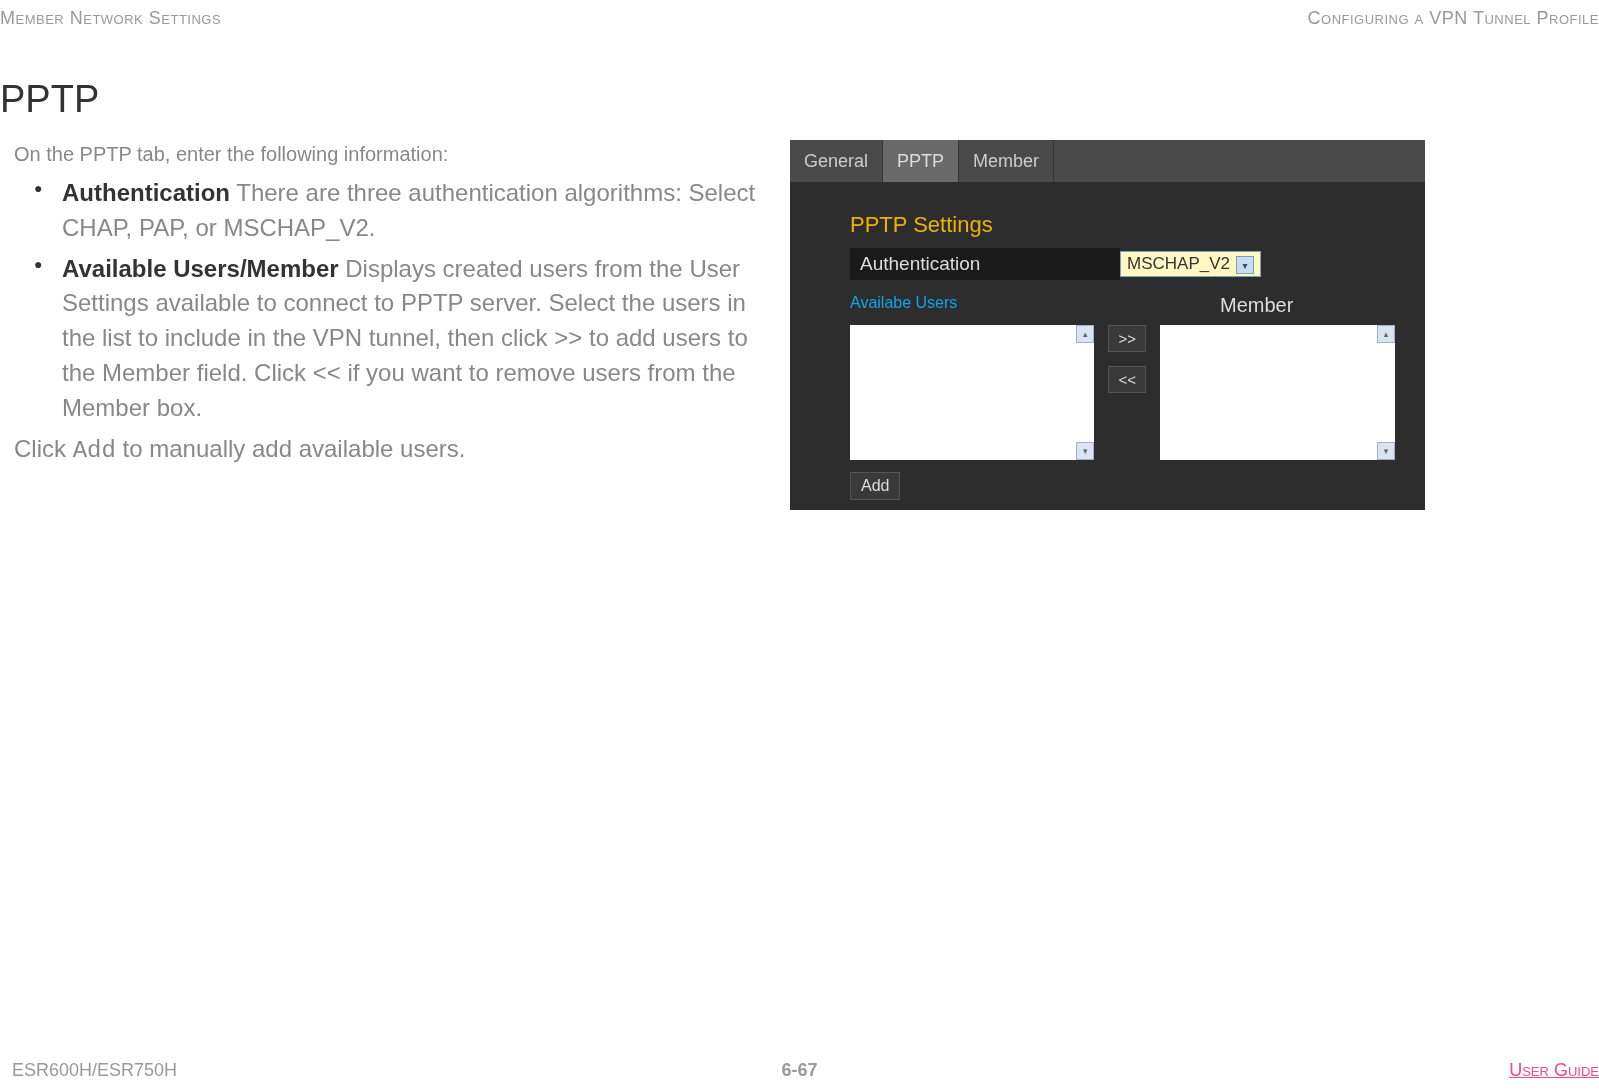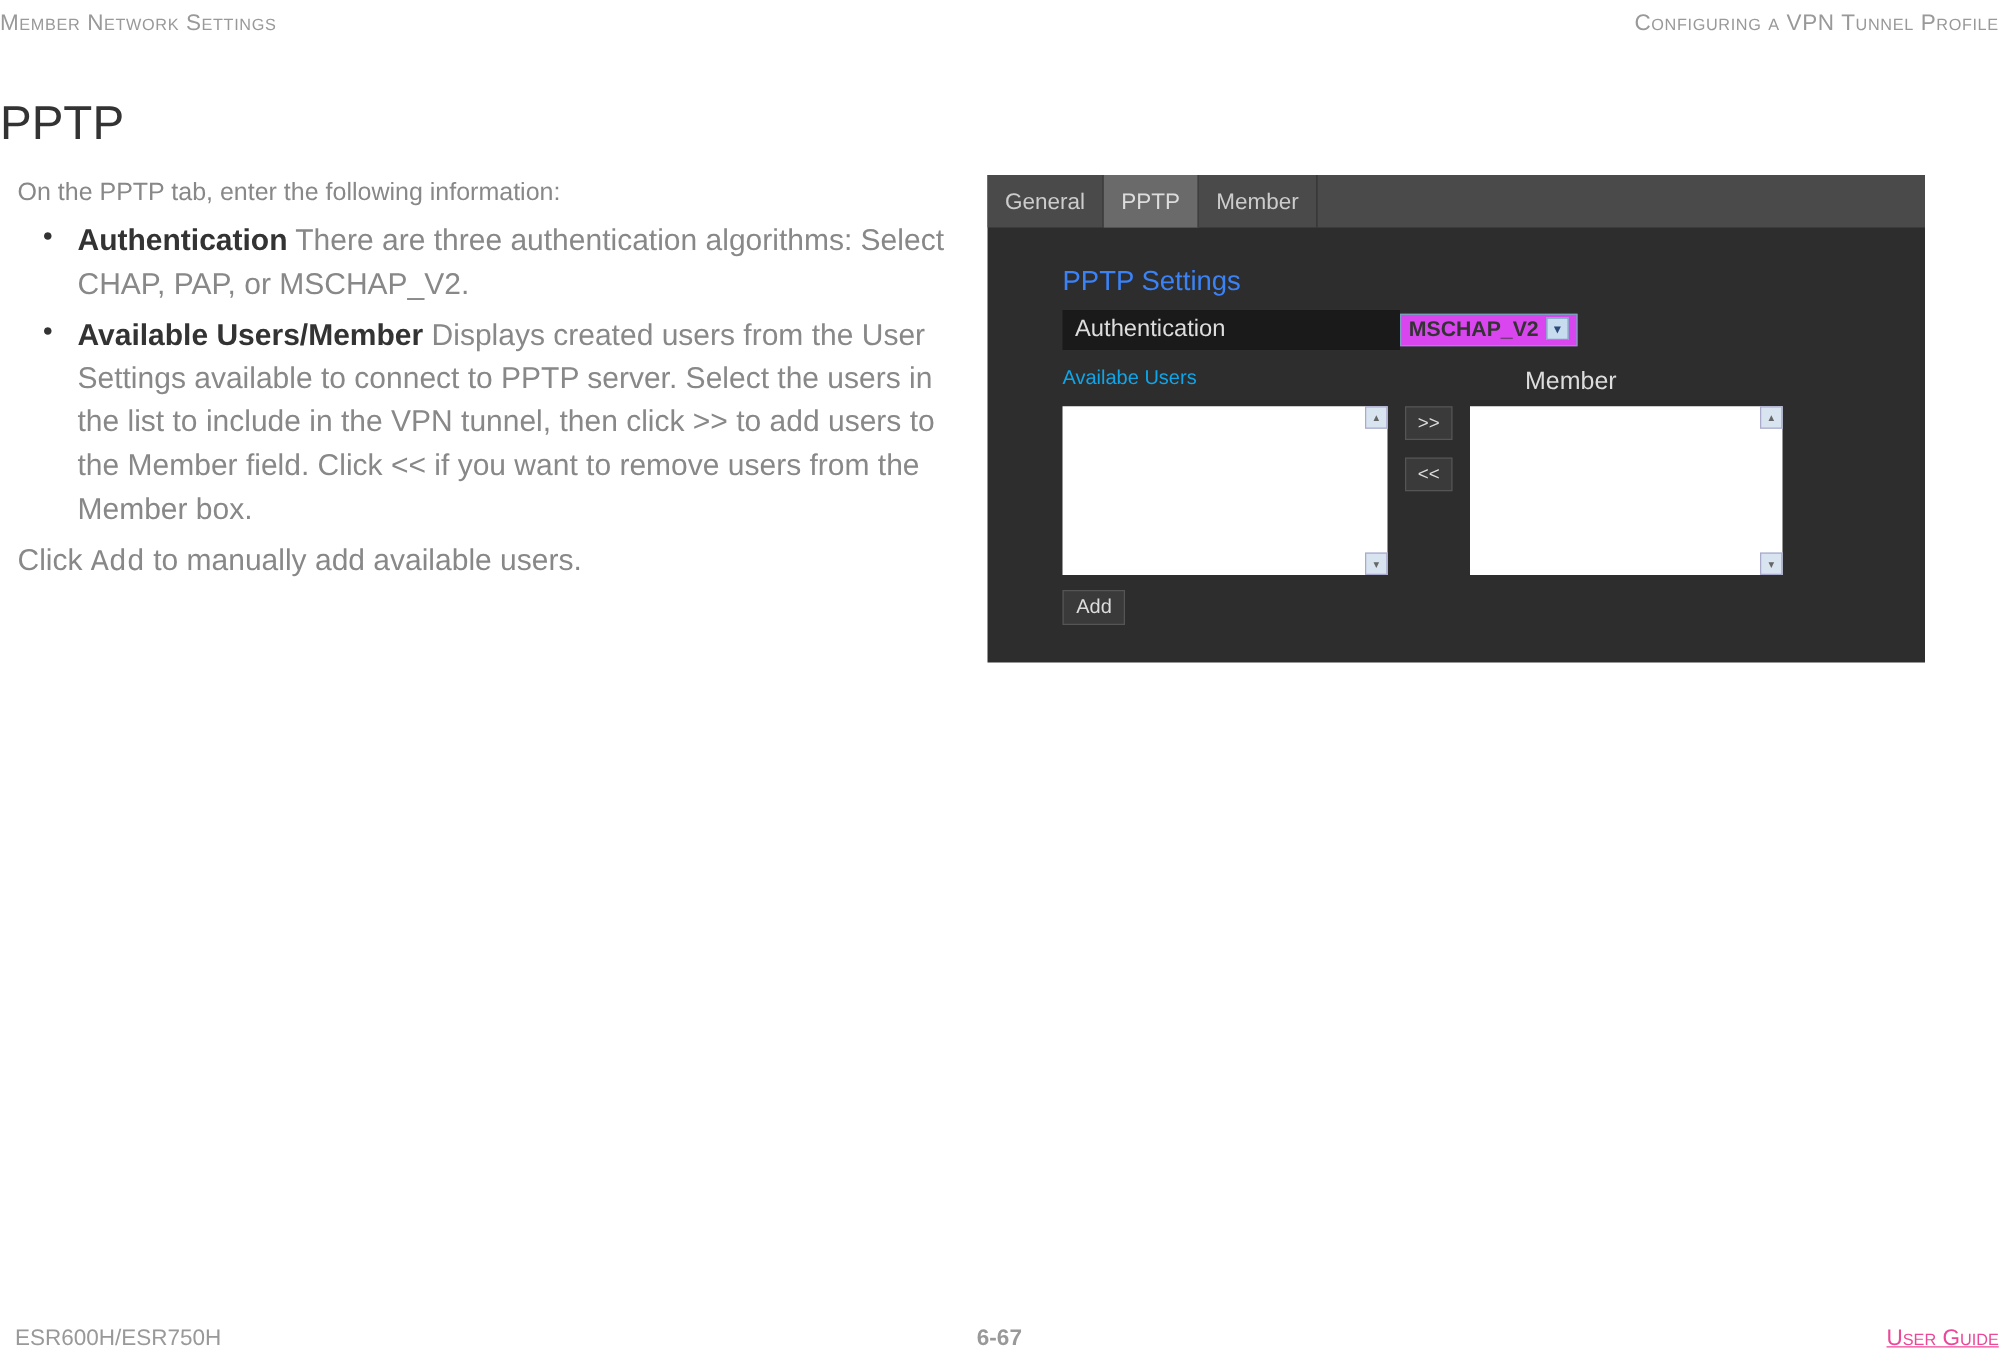--- a/index.html
+++ b/index.html
@@ -91,22 +91,21 @@
     .mono {
       font-family: "Courier New", monospace;
       color: #888;
     }
     .screenshot-column {
       flex: 1;
       padding-left: 10px;
     }
     .screenshot {
       background: #2d2d2d;
-      width: 750px;
-      padding-bottom: 20px;
+      width: 635px;
     }
     .tabs-row {
       display: flex;
       background: #4a4a4a;
       height: 42px;
       align-items: stretch;
     }
     .tab {
       padding: 10px 14px;
       font-size: 18px;
@@ -117,44 +116,43 @@
     }
     .tab.active {
       background: #6a6a6a;
       color: #ddd;
     }
     .settings-body {
       padding: 30px 30px 10px 60px;
     }
     .settings-title {
       font-size: 22px;
-      color: #3b82f6;
+      color: #eab308;
       margin-bottom: 10px;
     }
     .form-row {
       display: flex;
       align-items: center;
       margin-bottom: 14px;
     }
     .form-label {
       width: 270px;
       background: #1a1a1a;
       color: #ddd;
       font-size: 19px;
       padding: 5px 10px;
     }
     .select-box {
-      background: #d946ef;
+      background: #fef9c3;
       color: #333;
       font-size: 17px;
       padding: 2px 6px;
       border: 1px solid #7d9ec0;
       display: flex;
-      align-items: flex-start;
-      font-weight: bold;
+      align-items: flex-end;
     }
     .select-arrow {
       width: 18px;
       height: 18px;
       background: #c8dcf0;
       border: 1px solid #7d9ec0;
       margin-left: 6px;
       display: flex;
       align-items: center;
       justify-content: center;

